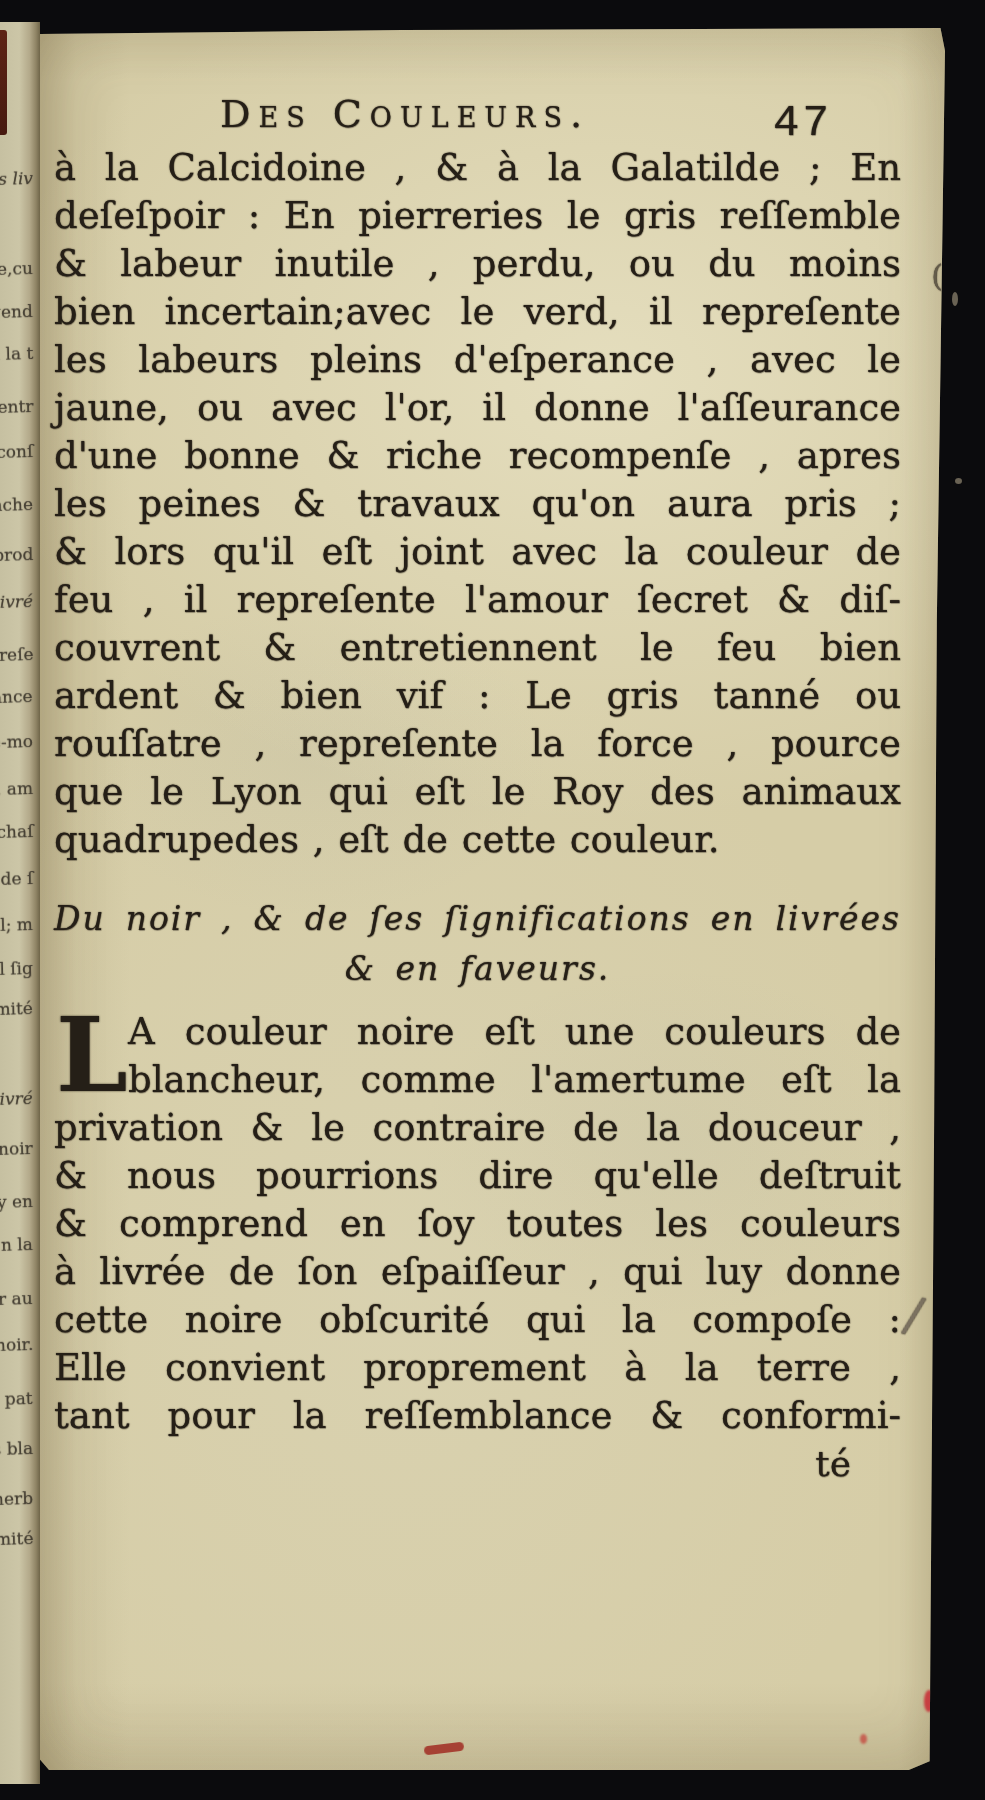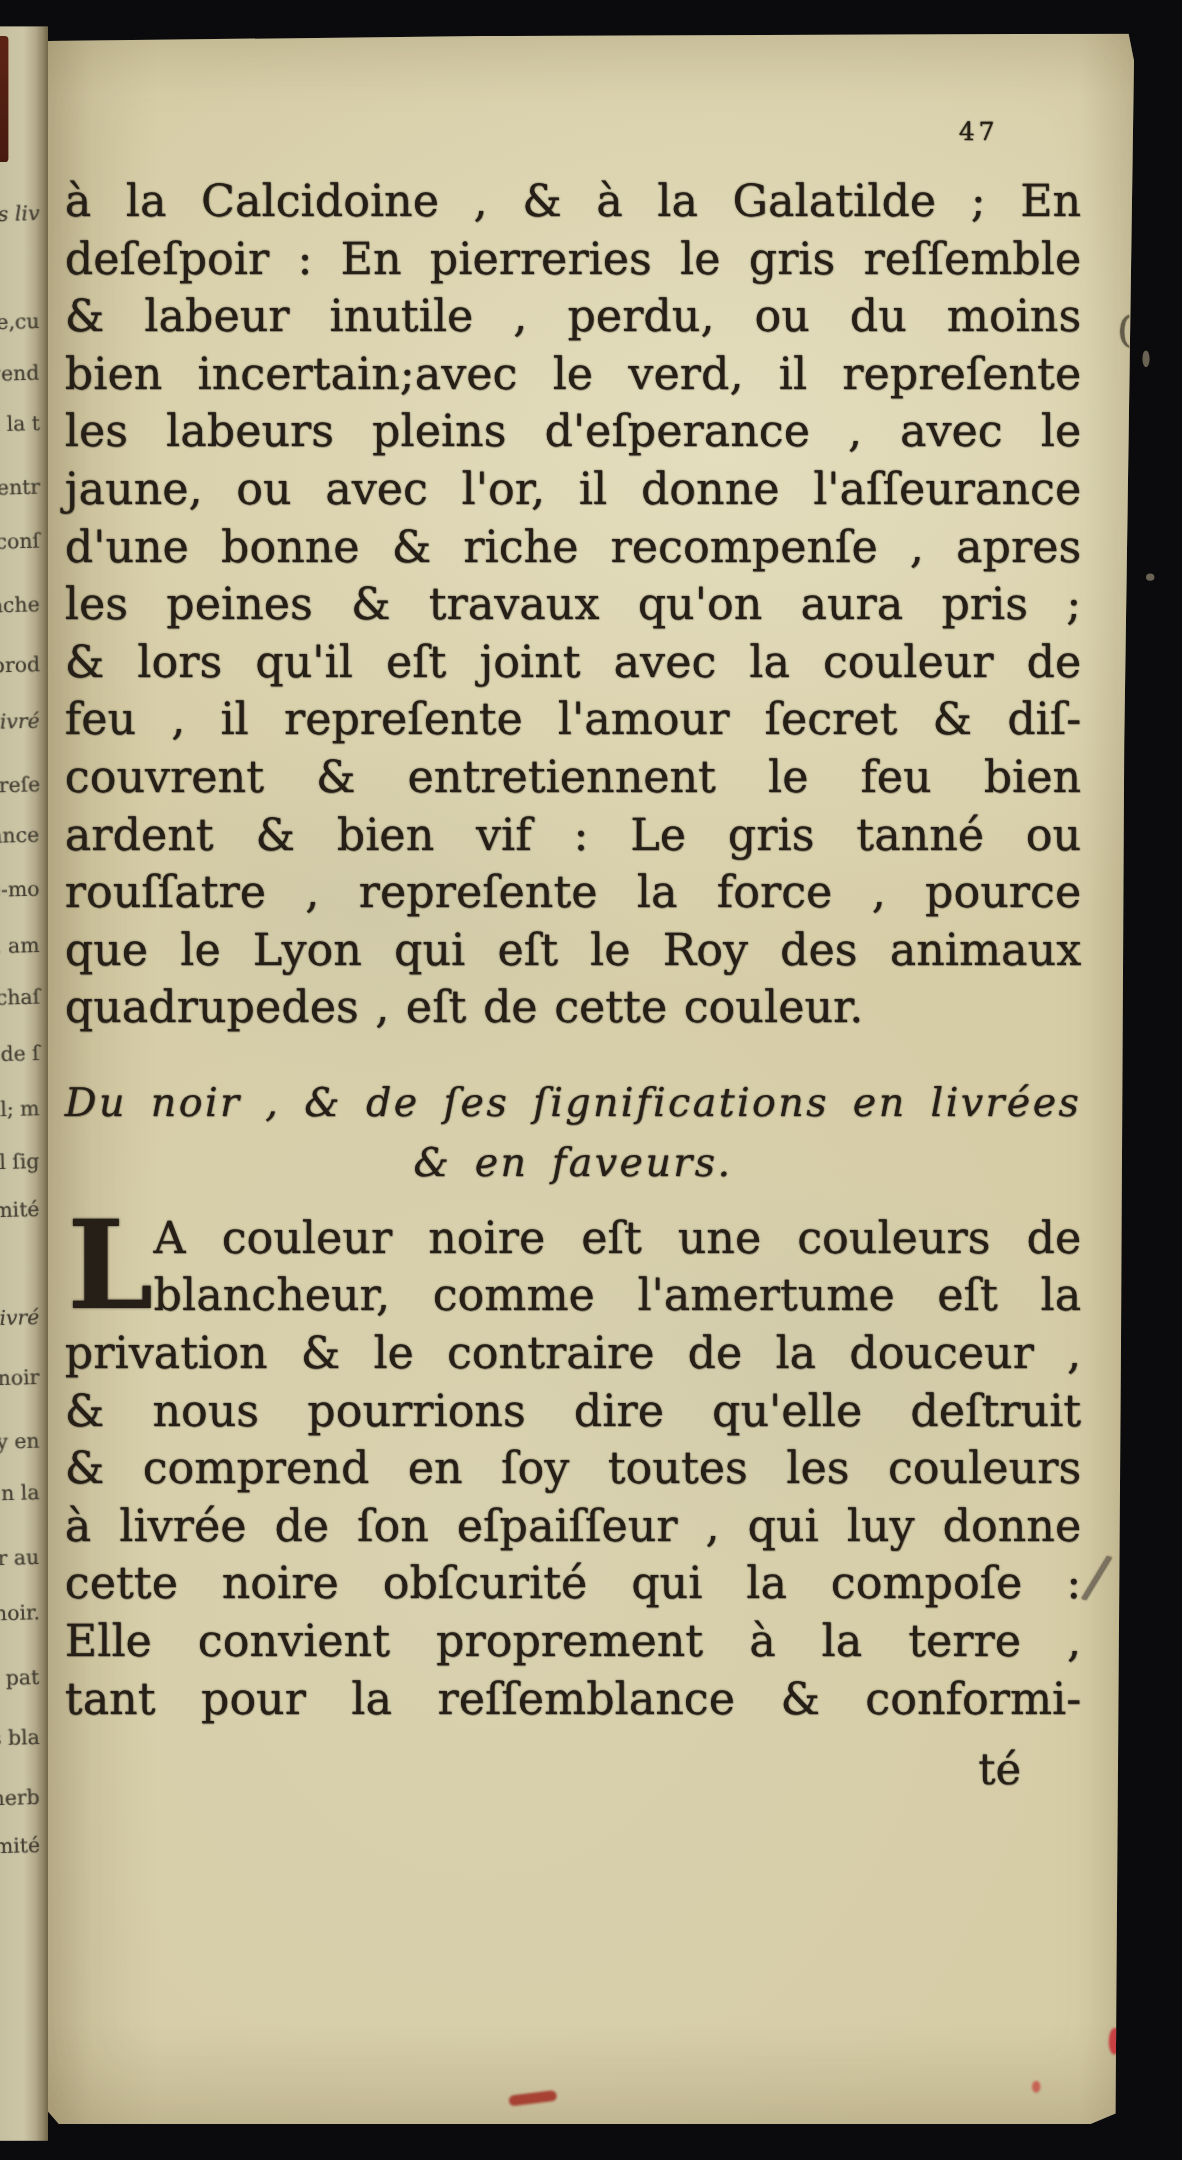--- a/index.html
+++ b/index.html
@@ -42,39 +42,39 @@
     box-shadow:inset 0 0 70px rgba(108,92,58,.16);
     color:#251f17;
   }
   .ink { text-shadow:0 0 1.4px rgba(32,25,16,.9), .5px .8px 0 rgba(32,25,16,.22); }
   
   .running-header { position:relative; margin-top:62px; height:50px; }
   .title {
     position:absolute; left:0; top:0; width:730px; text-align:center;
     font-variant:small-caps; font-size:38px; letter-spacing:8px; line-height:48px;
   }
-  .pagenum { position:absolute; left:759px; top:8px; font-size:21px; letter-spacing:3px; }
+  .pagenum { position:absolute; left:733px; top:8px; font-size:44px; letter-spacing:3px;font-family:Liberation Mono, monospace; }
   
   .body-text { padding:0 44px 0 14px; }
   .line {
     font-size:37px; line-height:48px; word-spacing:2px;
     text-align:justify; text-align-last:justify; hyphens:none;
   }
   .para1 { margin-top:4px; }
   .para1 .line:last-child { text-align-last:left; }
   .section-heading { margin-top:30px; font-style:italic; font-size:33px; line-height:50px; letter-spacing:2px; word-spacing:7px; }
   .section-heading .h-line1 { text-align:justify; text-align-last:justify; }
   .section-heading .h-line2 { text-align:center; }
   .para2 { margin-top:14px; }
   .drop-cap {
     float:left; font-size:102px; line-height:86px; width:60px;
     padding:4px 12px 0 2px; font-weight:bold;
     text-shadow:0 0 2px rgba(32,25,16,.9);
   }
-  .catchword { clear:both; text-align:right; padding-right:50px; font-size:36px; line-height:44px; margin-top:14px; }
+  .catchword { clear:both; text-align:right; padding-right:50px; font-size:36px; line-height:44px; margin-top:2px; }
   
   .slash-mark {
     position:absolute; left:866px; top:1258px; font-size:48px; color:#7b7160;
     transform:rotate(14deg); filter:blur(.4px); font-family:"DejaVu Sans", sans-serif;
   }
   .paren-mark {
     position:absolute; right:2px; top:230px; font-size:30px; color:#645c4b;
     filter:blur(.4px);
   }
   .red-streak {
@@ -152,20 +152,21 @@
 
     <div class="fragment" style="top: 1468px;">herb</div>
 
     <div class="fragment" style="top: 1508px;">mité</div>
   </div>
 <div class="cover-sliver"></div>
 
 <div class="page ink">
 
   <div class="running-header">
+    <div class="title">Des Couleurs.</div>
     <div class="pagenum">47</div>
   </div>
 
   <div class="body-text">
 
     <div class="para1">
 
         <div class="line">à la Calcidoine , &amp; à la Galatilde ; En</div>
 
         <div class="line">deſeſpoir : En pierreries le gris reſſemble</div>

